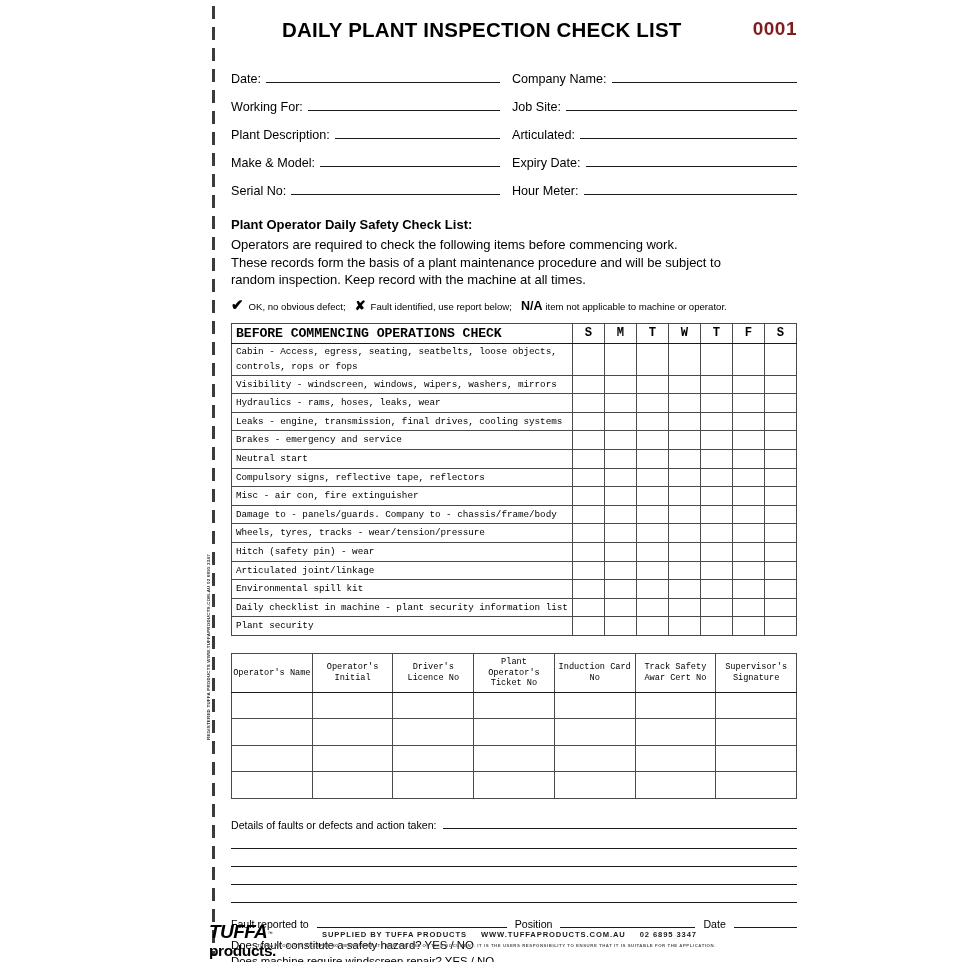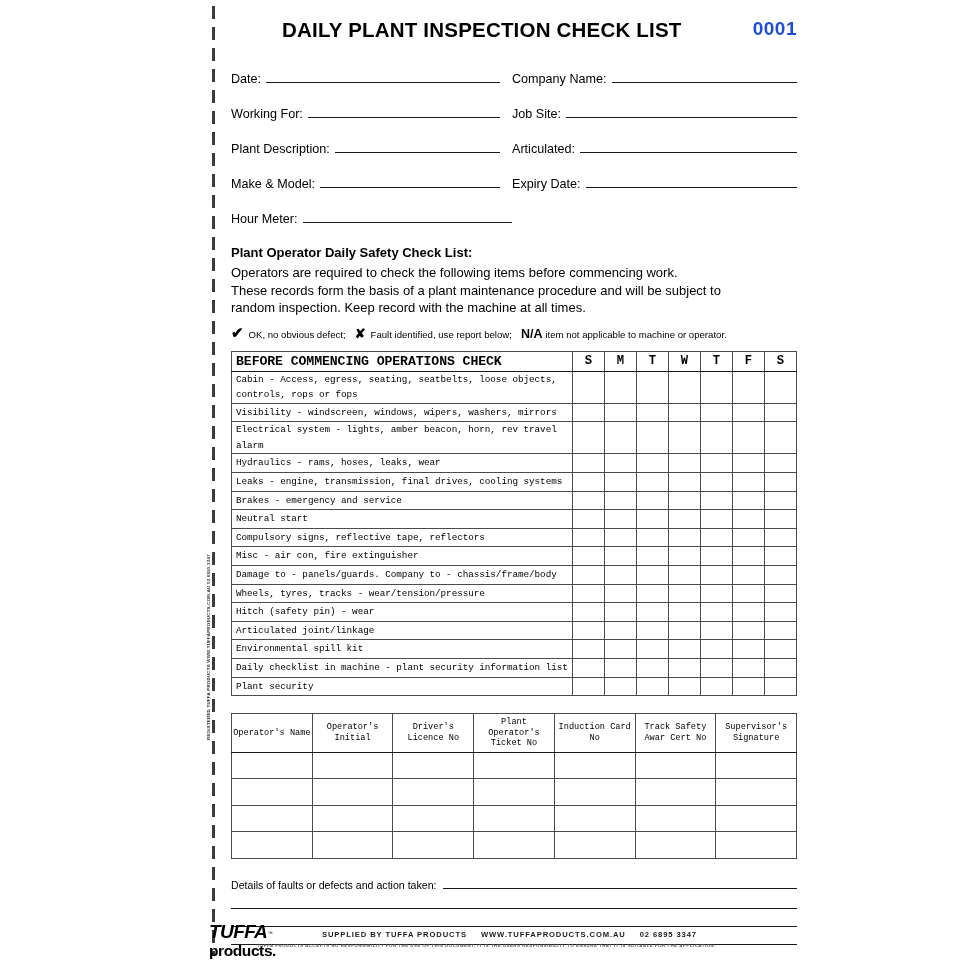--- a/index.html
+++ b/index.html
@@ -75,30 +75,30 @@
     font-size: 20.5px;
     font-weight: bold;
     letter-spacing: 0.2px;
   }
   .serial-no {
     position: absolute;
     right: 0px;
     top: 4px;
     font-size: 19px;
     font-weight: bold;
-    color: #1d4ed8;
+    color: #7f1d1d;
     letter-spacing: 0.5px;
   }
 
   
   .fields {
     margin-top: 13px;
     display: grid;
     grid-template-columns: 281px 285px;
-    row-gap: 12px;
+    row-gap: 5px;
   }
   .field {
     display: flex;
     align-items: baseline;
     height: 23px;
     font-size: 12.6px;
   }
   .field .lbl { white-space: nowrap; }
   .field .rule {
     flex: 1 1 auto;
@@ -356,20 +356,24 @@
 
       <div class="field">
         <span class="lbl">Make &amp; Model:</span>
         <span class="rule"></span>
       </div>
       <div class="field right">
         <span class="lbl">Expiry Date:</span>
         <span class="rule"></span>
       </div>
 
+      <div class="field">
+        <span class="lbl">Serial No:</span>
+        <span class="rule"></span>
+      </div>
       <div class="field right">
         <span class="lbl">Hour Meter:</span>
         <span class="rule"></span>
       </div>
     </div>
 
     <div class="instructions">
       <div class="inst-head">Plant Operator Daily Safety Check List:</div>
       <div class="inst-line">Operators are required to check the following items before commencing work.</div>
       <div class="inst-line">These records form the basis of a plant maintenance procedure and will be subject to</div>
@@ -413,30 +417,20 @@
             <td class="item">Visibility - windscreen, windows, wipers, washers, mirrors</td>
             <td class="box"></td>
             <td class="box"></td>
             <td class="box"></td>
             <td class="box"></td>
             <td class="box"></td>
             <td class="box"></td>
             <td class="box"></td>
           </tr>
           <tr>
-            <td class="item">Electrical system - lights, amber beacon, horn, rev travel alarm</td>
-            <td class="box"></td>
-            <td class="box"></td>
-            <td class="box"></td>
-            <td class="box"></td>
-            <td class="box"></td>
-            <td class="box"></td>
-            <td class="box"></td>
-          </tr>
-          <tr>
             <td class="item">Hydraulics - rams, hoses, leaks, wear</td>
             <td class="box"></td>
             <td class="box"></td>
             <td class="box"></td>
             <td class="box"></td>
             <td class="box"></td>
             <td class="box"></td>
             <td class="box"></td>
           </tr>
           <tr>

